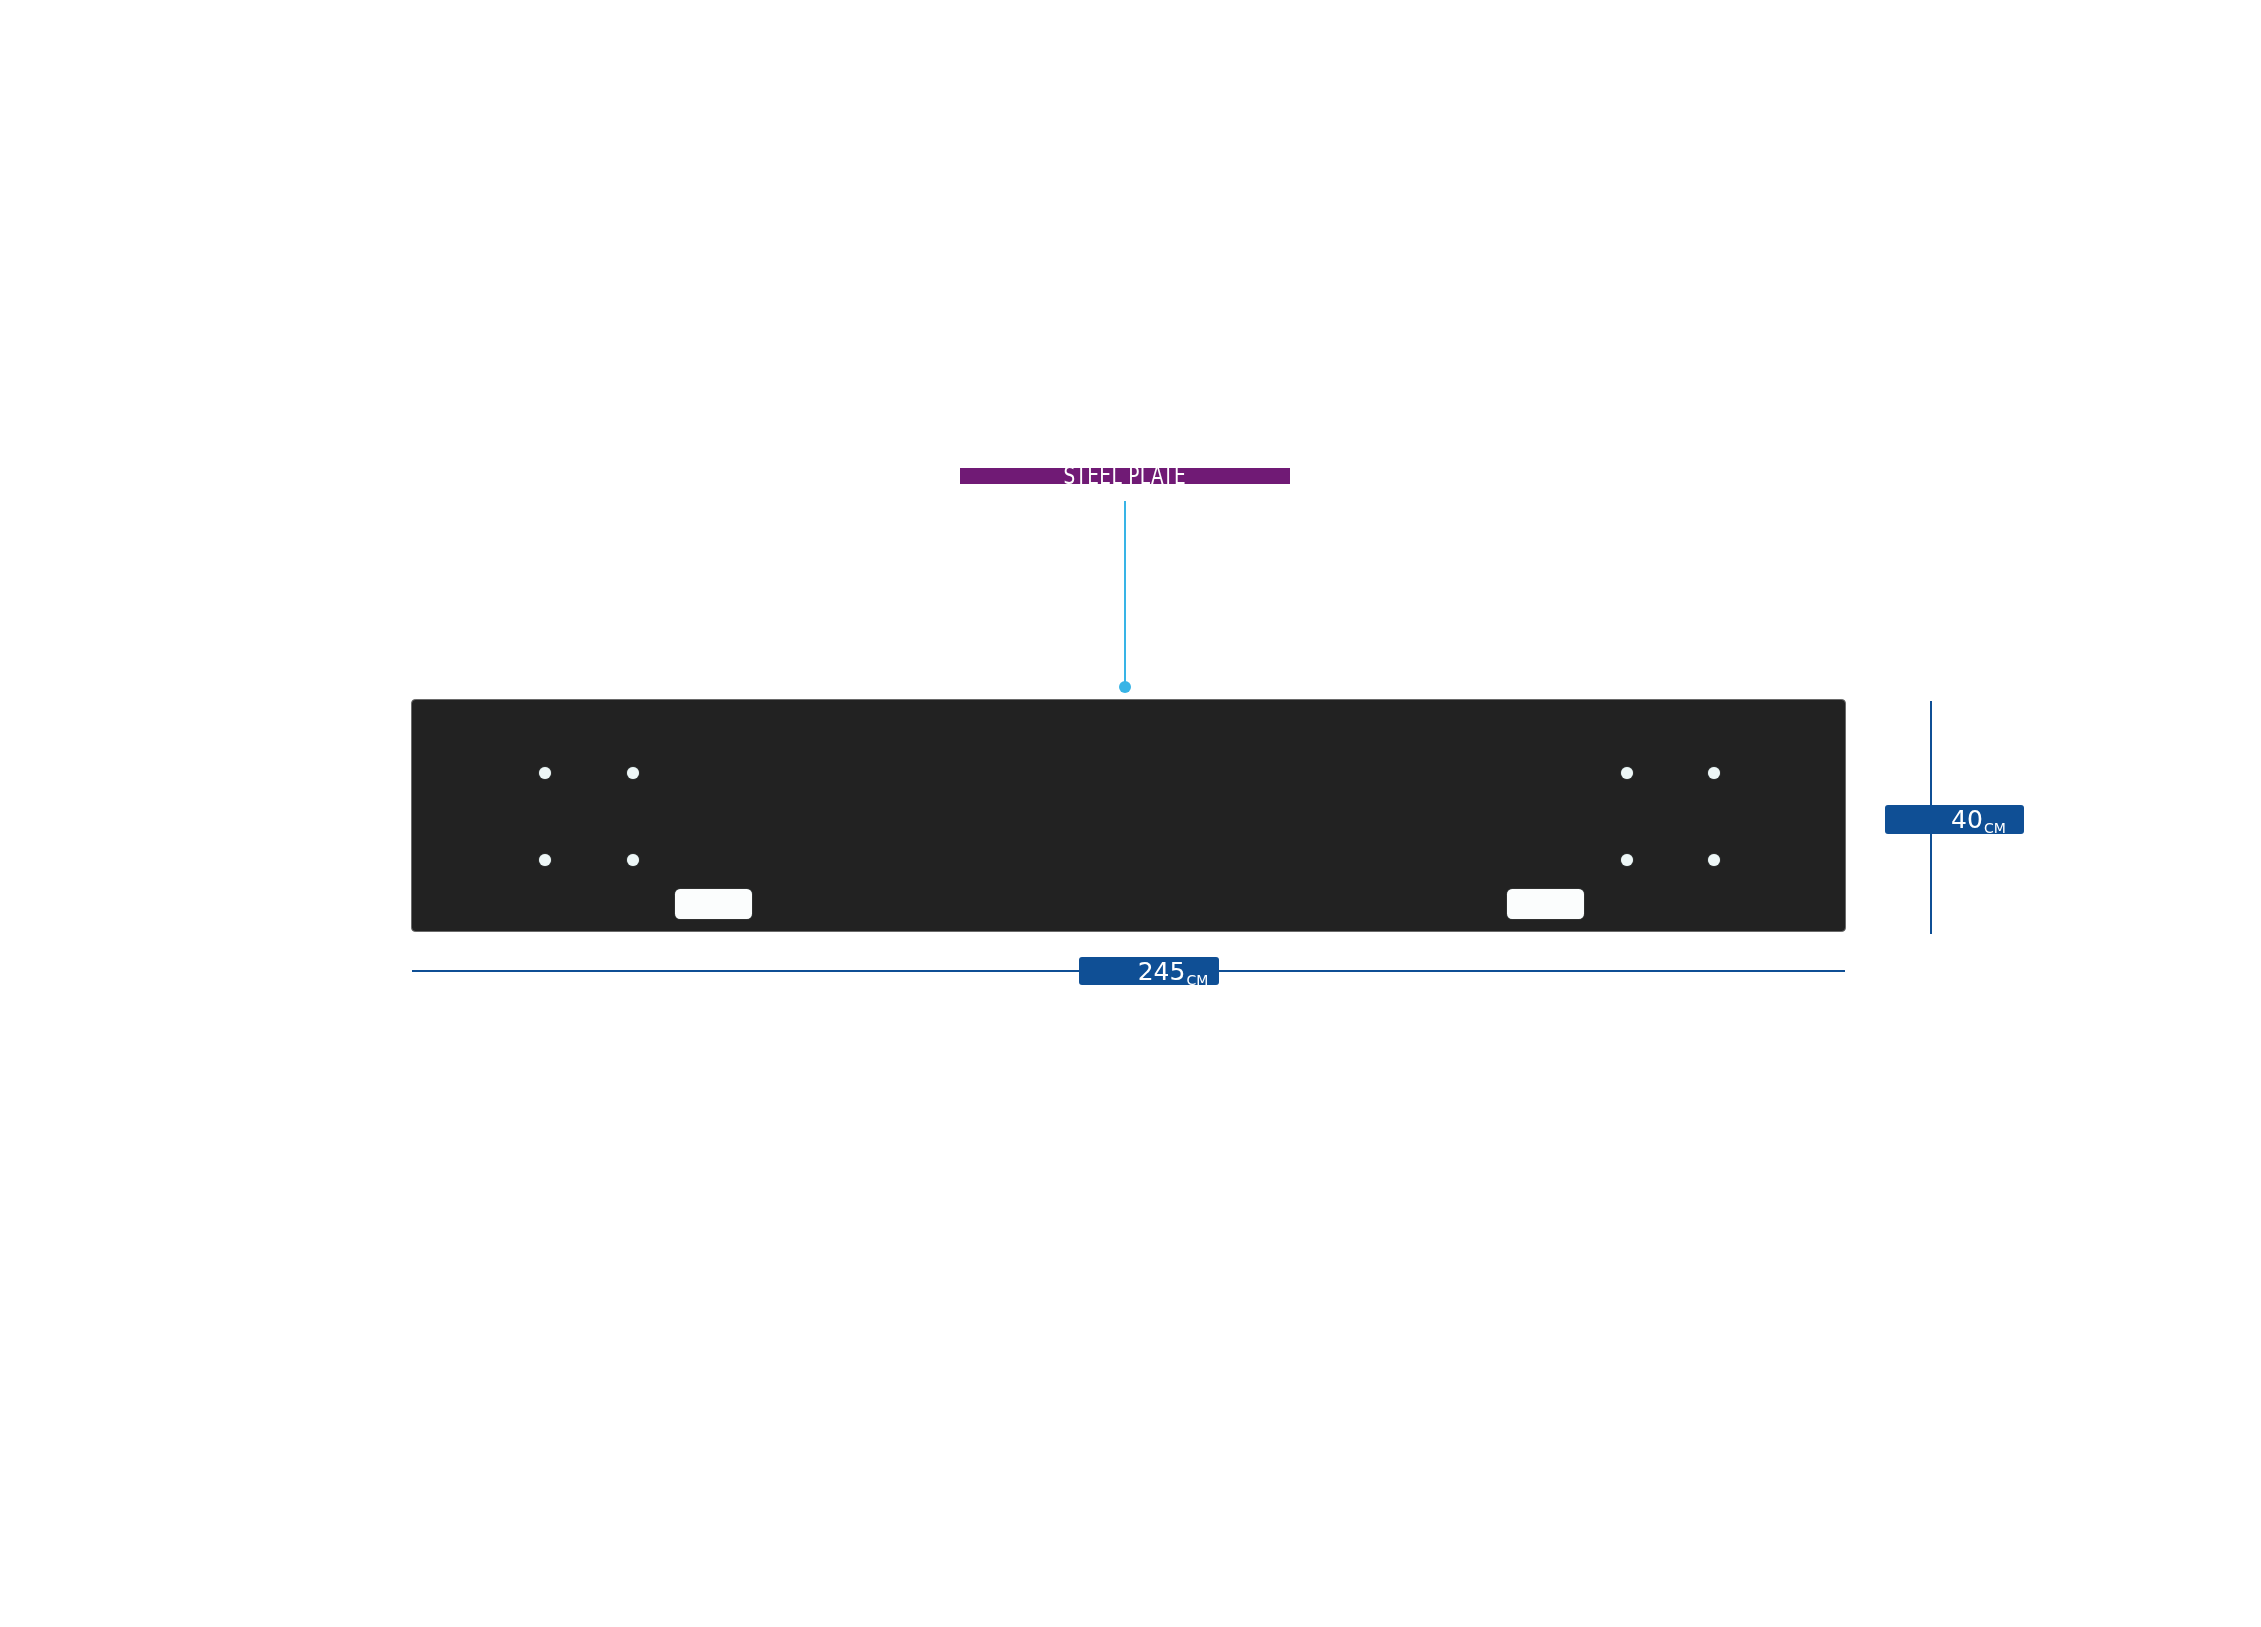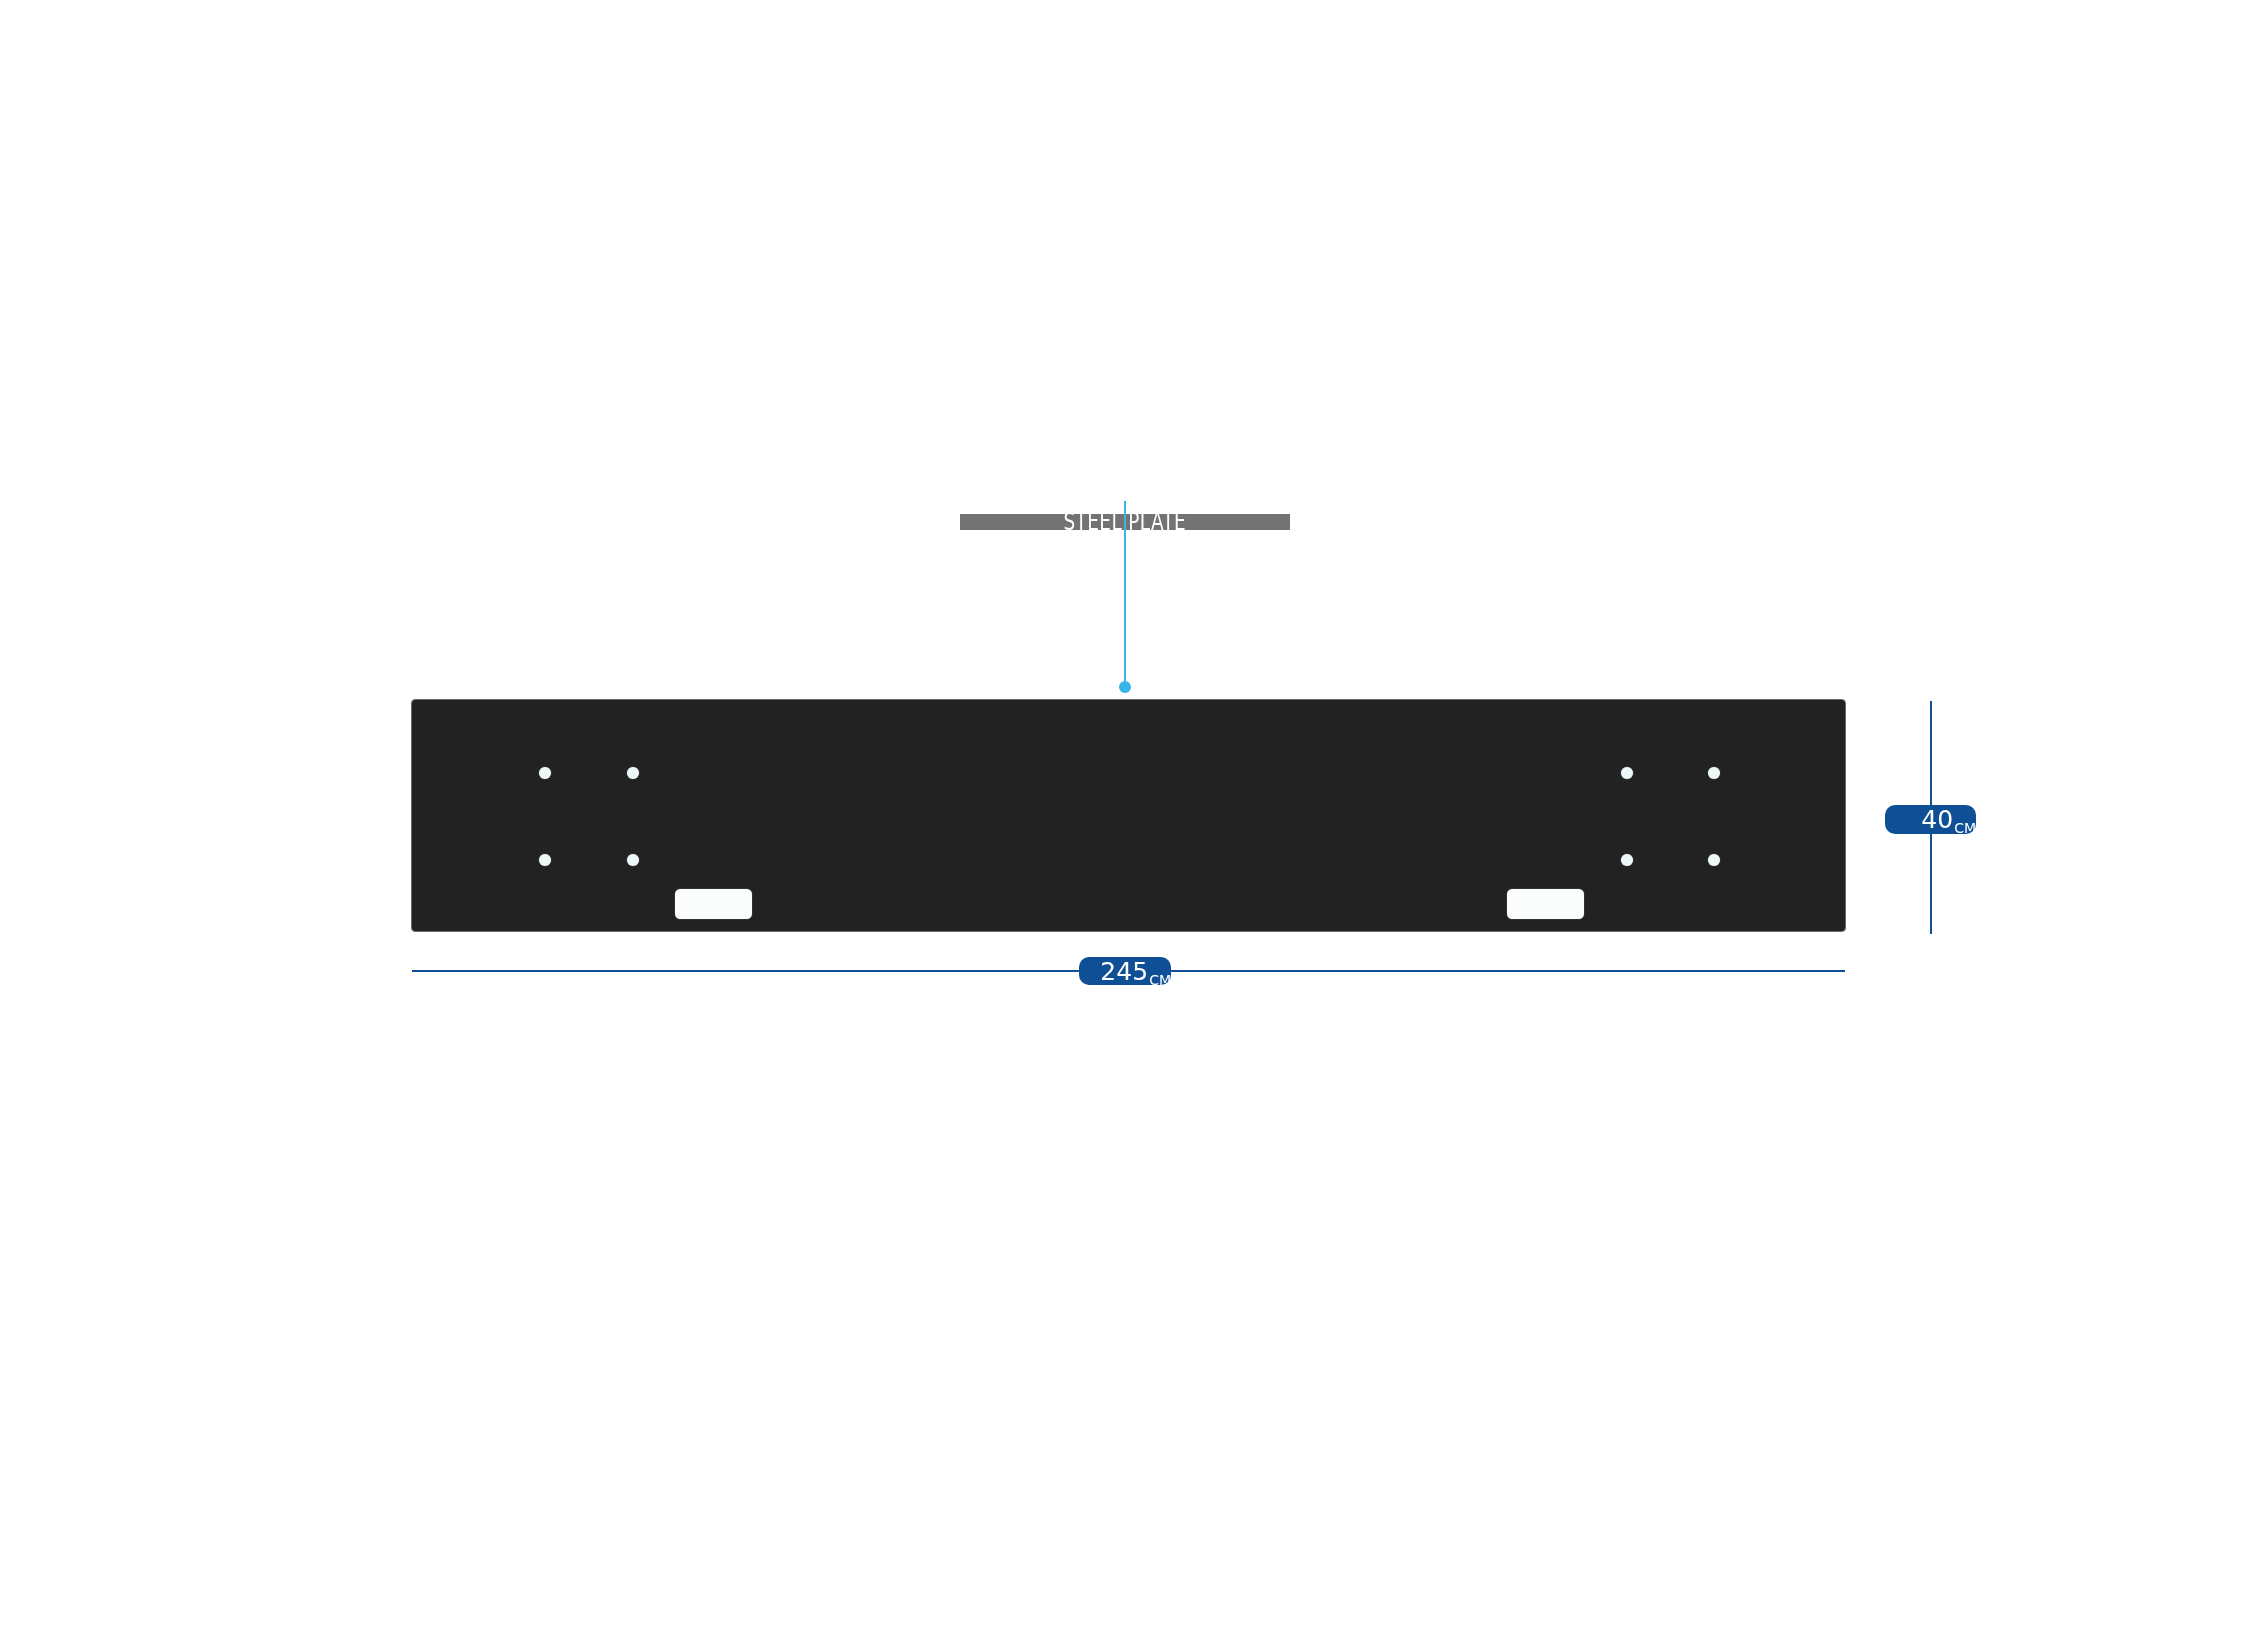--- a/index.html
+++ b/index.html
@@ -7,28 +7,27 @@
       width: 2261px; height: 1628px;
       background: #ffffff;
       position: relative;
       overflow: hidden;
       font-family: "DejaVu Sans", "Liberation Sans", sans-serif;
     }
     .abs { position: absolute; }
 
     .callout-label {
       left: 960px; top: 468px; width: 330px; height: 16px;
-      background: #737373;
+      background: #701a75;
       color: #ffffff;
       display: flex; align-items: center; justify-content: center;
       font-size: 25px; letter-spacing: 0.5px;
       font-weight: normal;
       line-height: 26px;
       font-stretch: condensed;
-      margin-top: 46px;
     }
     .callout-label span { transform: scaleX(0.82); display: inline-block; }
 
     .leader-line {
       left: 1124px; top: 501px; width: 2.2px; height: 186px;
       background: #38b4e6;
     }
     .leader-dot {
       left: 1119px; top: 681px; width: 12px; height: 12px;
       border-radius: 50%;
@@ -57,23 +56,24 @@
       left: 412px; top: 970px; width: 1433px; height: 2.2px;
       background: #0f4f95;
     }
     .dim-line-v {
       left: 1930px; top: 701px; width: 2.2px; height: 233px;
       background: #0f4f95;
     }
     .dim-badge {
       background: #0f4f95;
       color: #ffffff;
-      border-radius: 10px;
-      display: flex; align-items: center; justify-content: flex-end;
+      border-radius: 3px;
+      display: flex; align-items: center; justify-content: center;
       line-height: 1;
+      padding-left: 48px;
     }
     .dim-badge .num { font-size: 25px; }
     .dim-badge .unit { font-size: 14px; margin-top: 17px; margin-left: 1.1px; }
     .badge-width { left: 1079px; top: 957px; width: 92px; height: 28px; }
     .badge-height { left: 1885px; top: 805px; width: 91px; height: 29px; }
   </style>
 </head>
 <body>
 
 <div class="abs callout-label">

